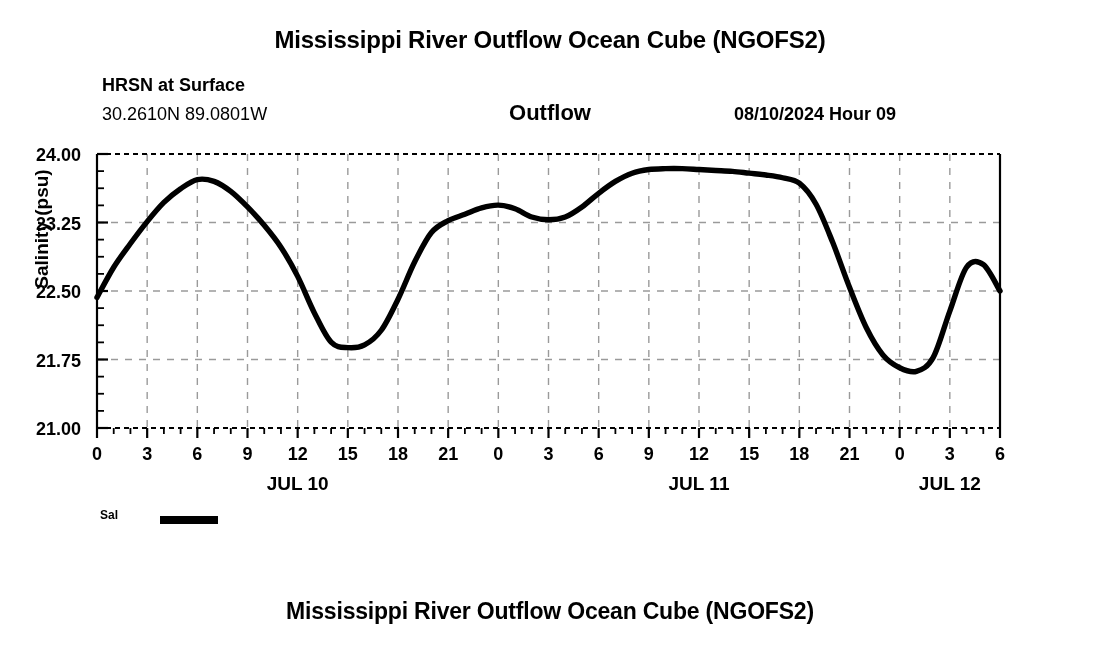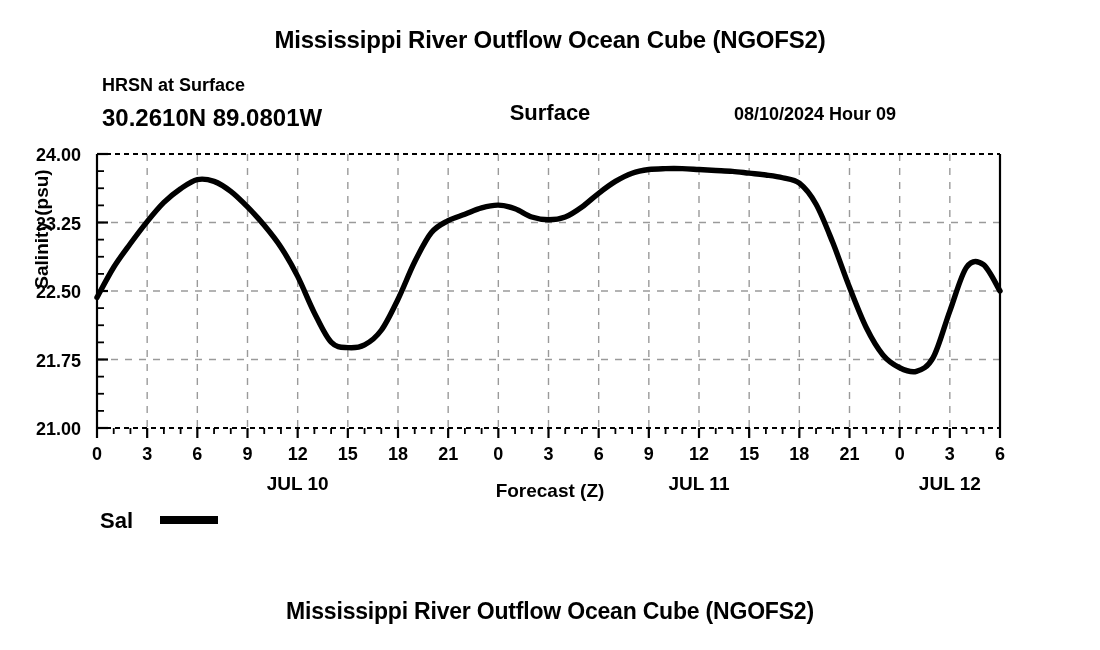--- a/index.html
+++ b/index.html
@@ -46,22 +46,22 @@
     position: absolute;
     left: 102px;
     top: 75px;
     font-size: 18px;
     font-weight: bold;
   }
   .hdr-left2 {
     position: absolute;
     left: 102px;
     top: 104px;
-    font-size: 24px;
-    font-weight: bold;
+    font-size: 18px;
+    font-weight: normal;
   }
   .hdr-center {
     position: absolute;
     left: 0;
     top: 100px;
     width: 1100px;
     text-align: center;
     font-size: 22px;
     font-weight: bold;
   }
@@ -100,42 +100,42 @@
     width: 1100px;
     text-align: center;
     font-size: 19px;
     font-weight: bold;
   }
 
   .legend-label {
     position: absolute;
     left: 100px;
     top: 508px;
-    font-size: 22px;
+    font-size: 12px;
     font-weight: bold;
   }
   .legend-swatch {
     position: absolute;
     left: 160px;
     top: 516px;
     width: 58px;
     height: 8px;
     background: #000000;
   }
 </style>
 </head>
 <body>
 
 <div id="page">
 
   <div class="ttl-main">Mississippi River Outflow Ocean Cube (NGOFS2)</div>
 
   <div class="hdr-left1">HRSN at Surface</div>
   <div class="hdr-left2">30.2610N  89.0801W</div>
-  <div class="hdr-center">Surface</div>
+  <div class="hdr-center">Outflow</div>
   <div class="hdr-right">08/10/2024 Hour 09</div>
 
   <div id="plotwrap">
     <svg id="plot" width="1100" height="650">
         <line x1="97" y1="359.5" x2="1000" y2="359.5" stroke="#9a9a9a" stroke-width="1.4" stroke-dasharray="7 7"></line>
         <line x1="97" y1="291" x2="1000" y2="291" stroke="#9a9a9a" stroke-width="1.4" stroke-dasharray="7 7"></line>
         <line x1="97" y1="222.5" x2="1000" y2="222.5" stroke="#9a9a9a" stroke-width="1.4" stroke-dasharray="7 7"></line>
         <line x1="147.16666666666666" y1="154" x2="147.16666666666666" y2="428" stroke="#9a9a9a" stroke-width="1.4" stroke-dasharray="7 7"></line>
         <line x1="197.33333333333331" y1="154" x2="197.33333333333331" y2="428" stroke="#9a9a9a" stroke-width="1.4" stroke-dasharray="7 7"></line>
         <line x1="247.5" y1="154" x2="247.5" y2="428" stroke="#9a9a9a" stroke-width="1.4" stroke-dasharray="7 7"></line>
@@ -254,20 +254,19 @@
         <text x="949.8333333333333" y="460" text-anchor="middle" font-family="&quot;Liberation Sans&quot;, sans-serif" font-size="18" font-weight="bold" fill="#000">3</text>
         <text x="1000" y="460" text-anchor="middle" font-family="&quot;Liberation Sans&quot;, sans-serif" font-size="18" font-weight="bold" fill="#000">6</text>
         <text x="297.66666666666663" y="490" text-anchor="middle" font-family="&quot;Liberation Sans&quot;, sans-serif" font-size="19" font-weight="bold" fill="#000">JUL 10</text>
         <text x="699" y="490" text-anchor="middle" font-family="&quot;Liberation Sans&quot;, sans-serif" font-size="19" font-weight="bold" fill="#000">JUL 11</text>
         <text x="949.8333333333333" y="490" text-anchor="middle" font-family="&quot;Liberation Sans&quot;, sans-serif" font-size="19" font-weight="bold" fill="#000">JUL 12</text>
         <path d="M97.00,297.39 C99.79,292.37 108.15,276.23 113.72,267.25 C119.30,258.27 124.87,251.12 130.44,243.51 C136.02,235.90 141.59,228.44 147.17,221.59 C152.74,214.74 158.31,207.89 163.89,202.41 C169.46,196.93 175.04,192.51 180.61,188.71 C186.19,184.90 191.76,180.79 197.33,179.57 C202.91,178.36 208.48,179.42 214.06,181.40 C219.63,183.38 225.20,187.18 230.78,191.45 C236.35,195.71 241.93,201.34 247.50,206.97 C253.07,212.61 258.65,218.54 264.22,225.24 C269.80,231.94 275.37,238.64 280.94,247.16 C286.52,255.68 292.09,265.43 297.67,276.39 C303.24,287.35 308.81,301.96 314.39,312.92 C319.96,323.88 325.54,336.36 331.11,342.15 C336.69,347.93 342.26,347.17 347.83,347.63 C353.41,348.08 358.98,347.78 364.56,344.89 C370.13,341.99 375.70,337.88 381.28,330.27 C386.85,322.66 392.43,310.64 398.00,299.22 C403.57,287.80 409.15,272.89 414.72,261.77 C420.30,250.66 425.87,239.40 431.44,232.55 C437.02,225.70 442.59,223.72 448.17,220.67 C453.74,217.63 459.31,216.41 464.89,214.28 C470.46,212.15 476.04,209.41 481.61,207.89 C487.19,206.36 492.76,204.99 498.33,205.15 C503.91,205.30 509.48,206.82 515.06,208.80 C520.63,210.78 526.20,215.19 531.78,217.02 C537.35,218.85 542.93,219.76 548.50,219.76 C554.07,219.76 559.65,219.15 565.22,217.02 C570.80,214.89 576.37,210.93 581.94,206.97 C587.52,203.02 593.09,197.54 598.67,193.27 C604.24,189.01 609.81,184.75 615.39,181.40 C620.96,178.05 626.54,175.16 632.11,173.18 C637.69,171.20 643.26,170.29 648.83,169.53 C654.41,168.77 659.98,168.77 665.56,168.61 C671.13,168.46 676.70,168.46 682.28,168.61 C687.85,168.77 693.43,169.22 699.00,169.53 C704.57,169.83 710.15,170.14 715.72,170.44 C721.30,170.74 726.87,170.90 732.44,171.35 C738.02,171.81 743.59,172.57 749.17,173.18 C754.74,173.79 760.31,174.25 765.89,175.01 C771.46,175.77 777.04,176.38 782.61,177.75 C788.19,179.12 793.76,178.81 799.33,183.23 C804.91,187.64 810.48,194.34 816.06,204.23 C821.63,214.13 827.20,228.74 832.78,242.59 C838.35,256.45 843.93,273.19 849.50,287.35 C855.07,301.50 860.65,316.27 866.22,327.53 C871.80,338.80 877.37,348.24 882.94,354.93 C888.52,361.63 894.09,364.98 899.67,367.72 C905.24,370.46 910.81,373.05 916.39,371.37 C921.96,369.70 927.54,367.72 933.11,357.67 C938.69,347.63 944.26,326.16 949.83,311.09 C955.41,296.02 960.98,275.02 966.56,267.25 C972.13,259.49 977.70,260.56 983.28,264.51 C988.85,268.47 997.21,286.59 1000.00,291.00" fill="none" stroke="#000000" stroke-width="5.4" stroke-linecap="round" stroke-linejoin="round"></path>
       </svg>
   </div>
 
   <div class="ylabel">Salinity (psu)</div>
-  <div class="xaxis-title">Forecast (Z)</div>
 
   <div class="legend-label">Sal</div>
   <div class="legend-swatch"></div>
 
   <div class="ttl-bottom">Mississippi River Outflow Ocean Cube (NGOFS2)</div>
 
 </div>
 
 </body></html>

